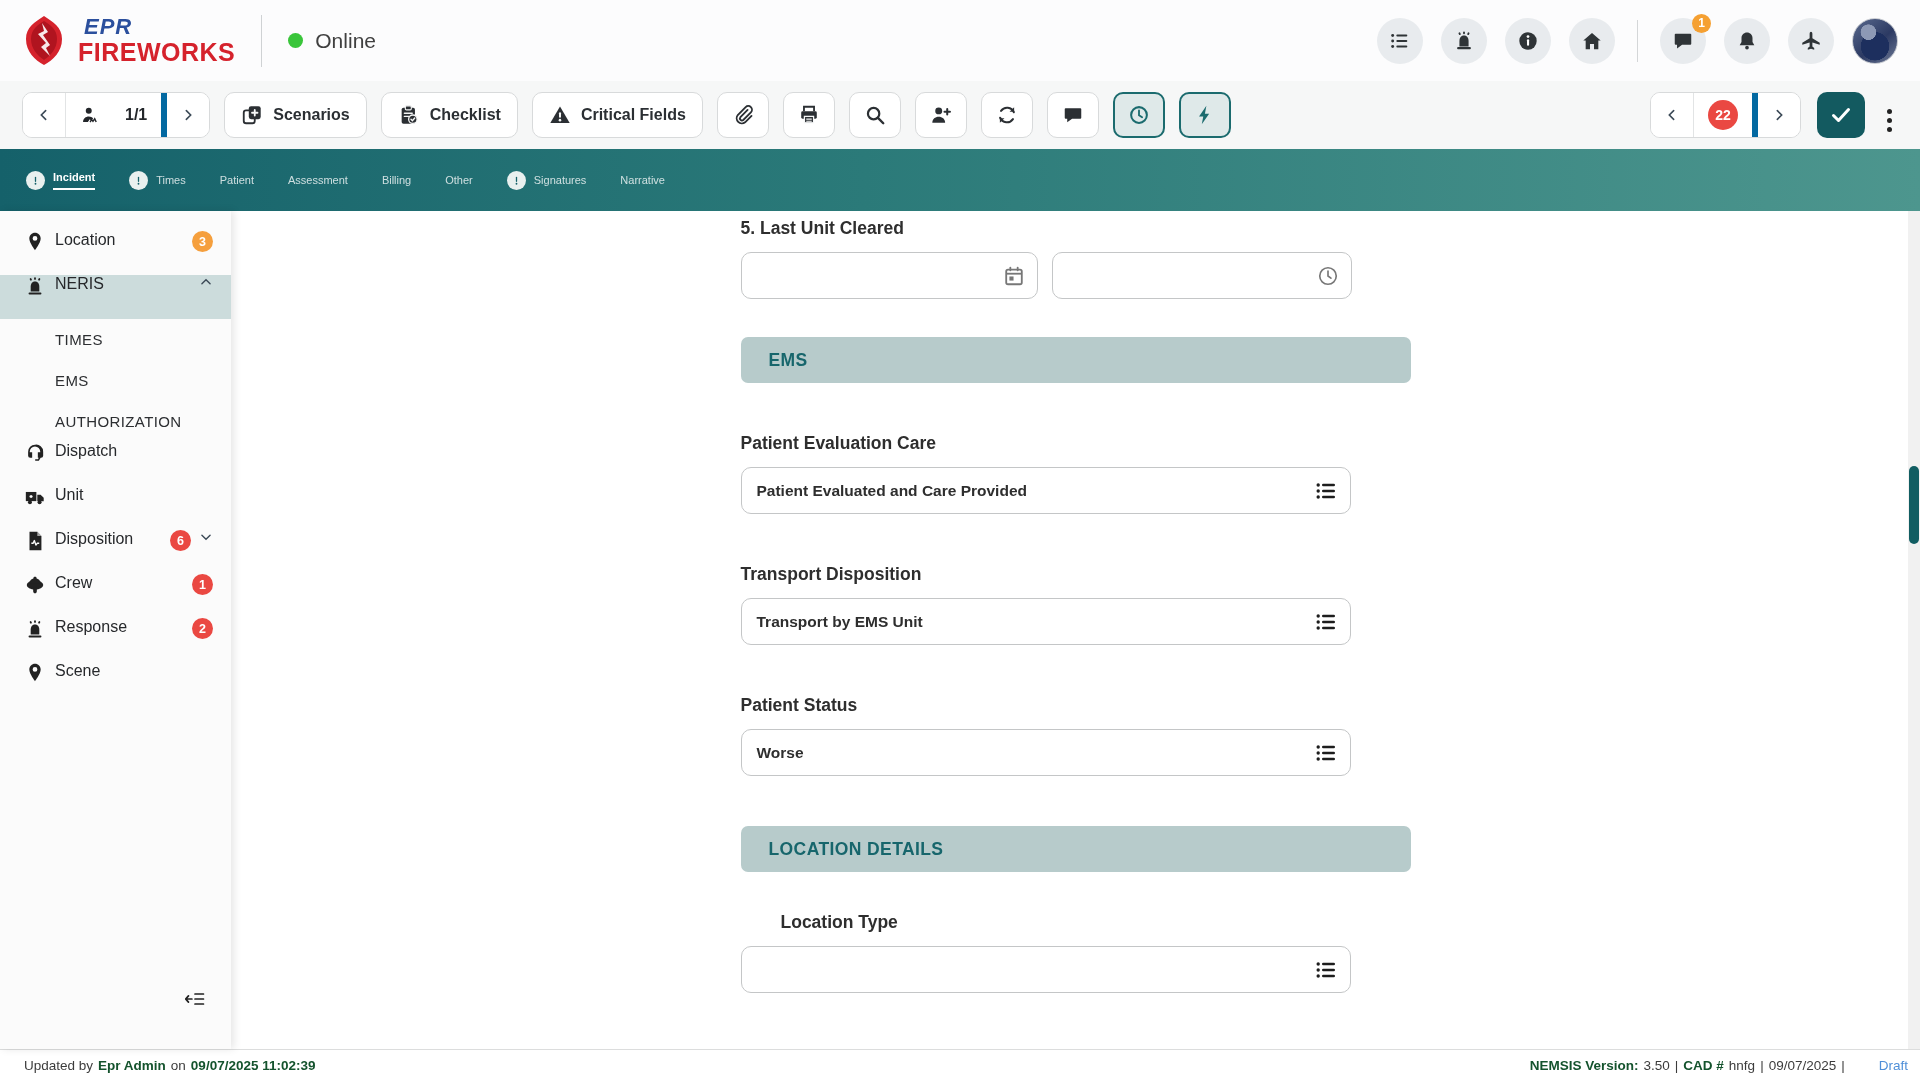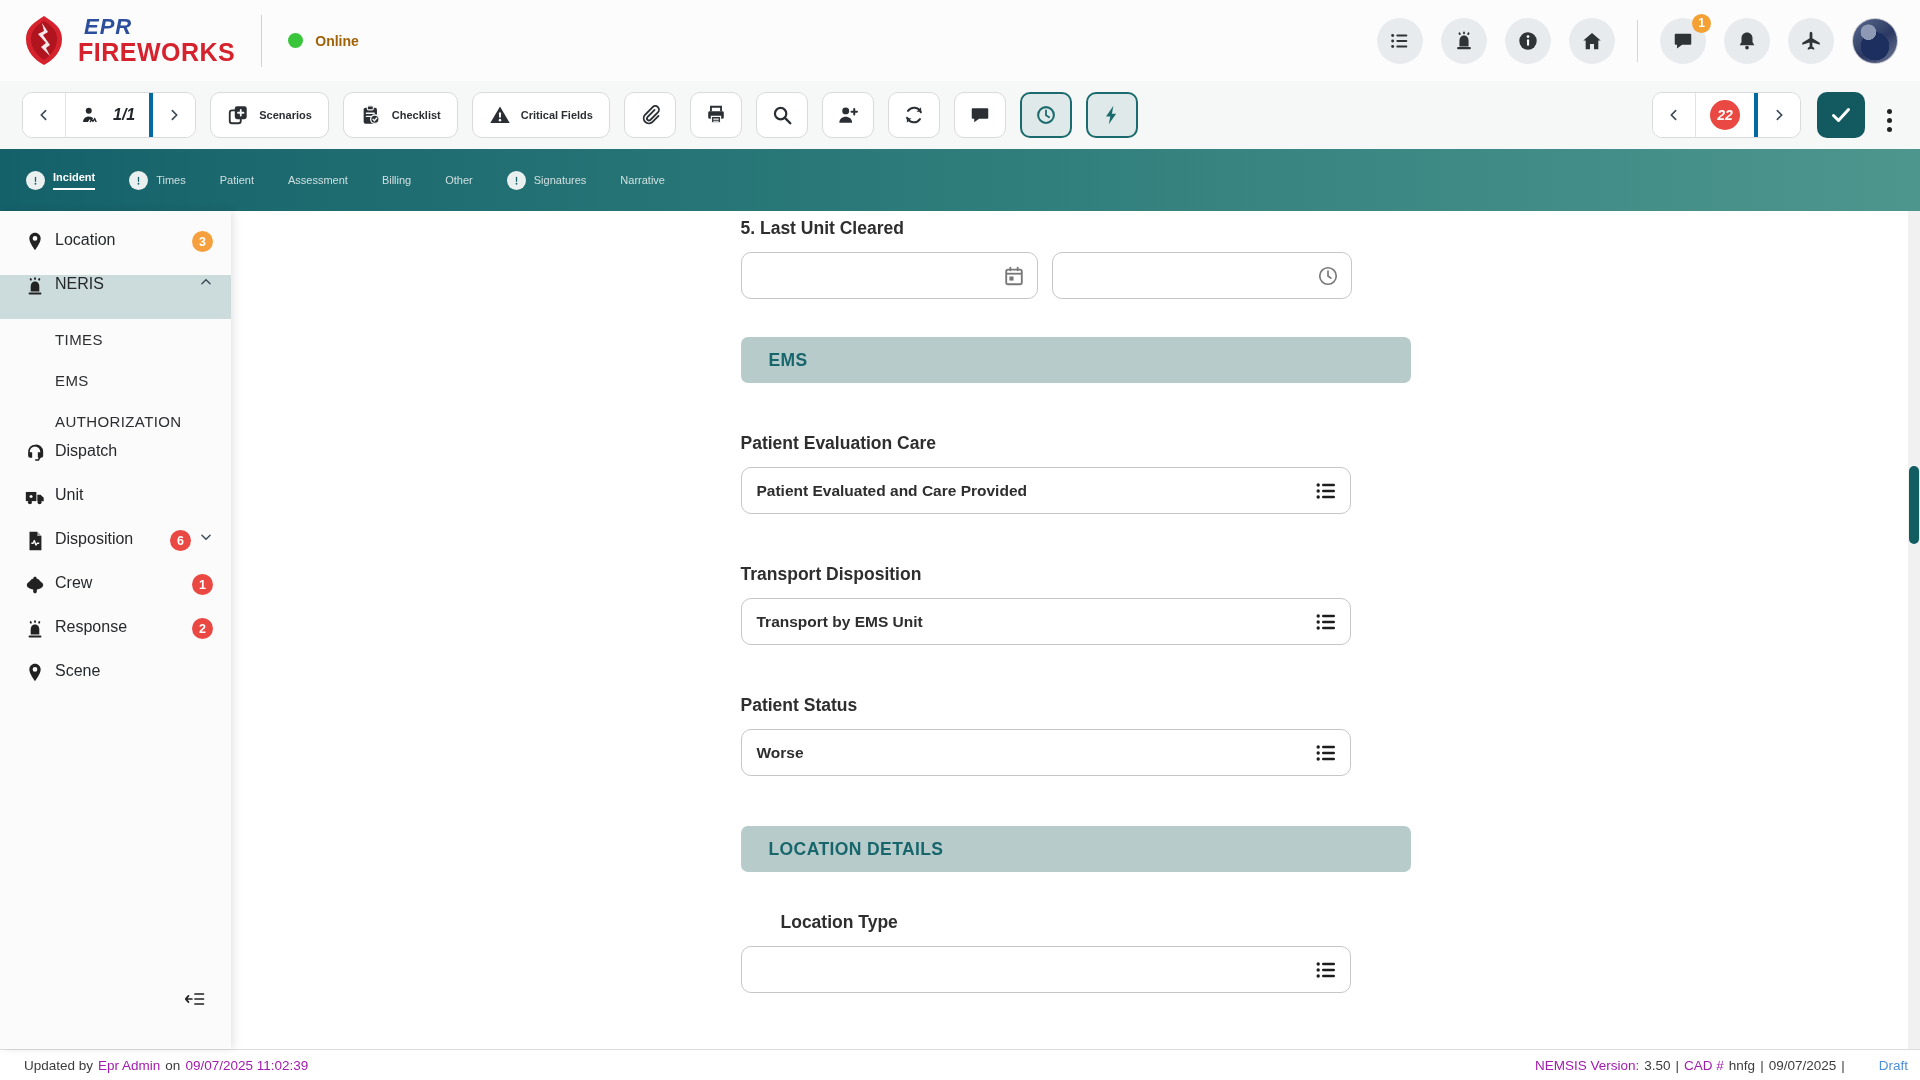--- a/index.html
+++ b/index.html
@@ -8,42 +8,42 @@
 
   
   .header { height:81px; background:#fcfcfd; display:flex; align-items:center; padding:0 22px; }
   .logo-wrap { display:flex; align-items:center; gap:12px; }
   .logo-text { display:flex; flex-direction:column; line-height:1; }
   .logo-epr { color:#2b4f9d; font-style:italic; font-weight:800; font-size:22px; letter-spacing:1px; margin-left:6px; }
   .logo-fireworks { color:#d5222c; font-weight:800; font-size:25px; letter-spacing:0.5px; margin-top:2px; }
   .v-divider { width:1px; height:52px; background:#cfd2d4; margin:0 26px; }
   .online { display:flex; align-items:center; gap:12px; }
   .online-dot { width:15px; height:15px; border-radius:50%; background:#39c53a; }
-  .online-label { font-size:14px; color:#a16207; font-weight:700; }
+  .online-label { font-size:21px; color:#404040; font-weight:400; }
   .header-right { margin-left:auto; display:flex; align-items:center; gap:18px; }
   .circle-btn { width:46px; height:46px; border-radius:50%; background:#e8ebee; display:flex;
     align-items:center; justify-content:center; color:#2f3437; position:relative; cursor:pointer; border:none; }
   .circle-btn svg { width:22px; height:22px; }
   .hdr-divider { width:1px; height:42px; background:#d4d6d8; margin:0 4px; }
   .badge-orange { position:absolute; top:-4px; right:-5px; min-width:19px; height:19px; border-radius:10px;
     background:#f5a032; color:#fff; font-size:12px; font-weight:700; display:flex; align-items:center; justify-content:center; padding:0 4px; }
   .avatar { width:46px; height:46px; border-radius:50%;
     background: radial-gradient(circle at 35% 30%, #8d99b5 0 18%, transparent 19%),
                 radial-gradient(circle at 50% 62%, #1d2f5e 0 40%, transparent 41%),
                 linear-gradient(140deg,#5a6a8e,#2c3a63 55%, #6e7a96);
     border:1px solid #c9ccd2; }
 
   
   .toolbar { height:68px; background:#f6f7f7; display:flex; align-items:center; padding:0 22px; gap:14px; }
   .seg { display:flex; align-items:stretch; background:#fff; border:1px solid #d8dadb; border-radius:10px; height:46px; overflow:hidden; }
   .seg > * { display:flex; align-items:center; justify-content:center; }
   .seg-btn { width:42px; background:#fff; border:none; color:#3c4a57; cursor:pointer; }
-  .seg-mid { padding:0 14px; border-left:1px solid #e2e4e5; border-right:4px solid #0369a1; gap:12px; font-weight:700; font-size:16px; color:#23262a;font-style:italic; }
+  .seg-mid { padding:0 14px; border-left:1px solid #e2e4e5; border-right:6px solid #0369a1; gap:24px; font-weight:700; font-size:16px; color:#23262a; }
   .tool-btn { height:46px; background:#fff; border:1px solid #d8dadb; border-radius:10px; display:flex; align-items:center;
-    gap:10px; padding:0 16px; font-weight:700; font-size:11px; color:#2b2f33; cursor:pointer; font-family:inherit; }
+    gap:10px; padding:0 16px; font-weight:700; font-size:16px; color:#2b2f33; cursor:pointer; font-family:inherit; }
   .tool-btn svg, .icon-btn svg { width:22px; height:22px; }
   .icon-btn { width:52px; height:46px; background:#fff; border:1px solid #d8dadb; border-radius:10px;
     display:flex; align-items:center; justify-content:center; color:#2b2f33; cursor:pointer; }
   .icon-btn.active { background:#dfe9e9; border:2px solid #1b6b6e; color:#1b6b6e; }
   .toolbar-right { margin-left:auto; display:flex; align-items:flex-end; gap:16px; }
   .count-badge { width:30px; height:30px; border-radius:50%; background:#ea4842; color:#fff; font-size:14px; font-weight:700;
     display:flex; align-items:center; justify-content:center; }
   .check-btn { width:48px; height:46px; border-radius:10px; background:#135a60; border:none; display:flex;
     align-items:center; justify-content:center; cursor:pointer; }
   .kebab { display:flex; flex-direction:column; gap:4px; padding:6px; cursor:pointer; }
@@ -87,21 +87,21 @@
     padding-left:28px; color:#17666c; font-weight:700; font-size:17.5px; letter-spacing:0.4px; }
   .gap50 { margin-top:50px; } .gap40 { margin-top:40px;margin-left:40px; }
   .scrollbar { position:absolute; right:0; top:0; width:12px; height:838px; background:#f1f1f1; z-index:3; }
   .scroll-thumb { position:absolute; top:255px; left:1px; width:10px; height:78px; border-radius:6px; background:#115d62; cursor:grab; }
 
   
   .statusbar { height:31px; background:#fff; border-top:1px solid #dcdddd; display:flex; align-items:center;
     padding:0 12px 0 24px; font-size:13.5px; color:#3c3c3c; }
   .statusbar .left, .statusbar .right { display:flex; align-items:center; gap:5px; }
   .statusbar .right { margin-left:auto; }
-  .b { font-weight:400; color:#a21caf; }
+  .b { font-weight:700; color:#14532d; }
   .draft { color:#4f8fd8; cursor:pointer;margin-left:29px; }
 </style>
 </head>
 <body>
 
 <div class="header">
   <div class="logo-wrap">
     <svg width="44" height="52" viewBox="0 0 44 52">
       <path d="M22 1 C13 7 4 12 4 24 c0 13 9 21 18 26 9-5 18-13 18-26 C40 12 31 7 22 1z" fill="#d5222c"></path>
       <path d="M22 6 C16 10 9 14 9 24 c0 10 7 17 13 21 6-4 13-11 13-21 0-10-7-14-13-18z" fill="#b0141f"></path>

